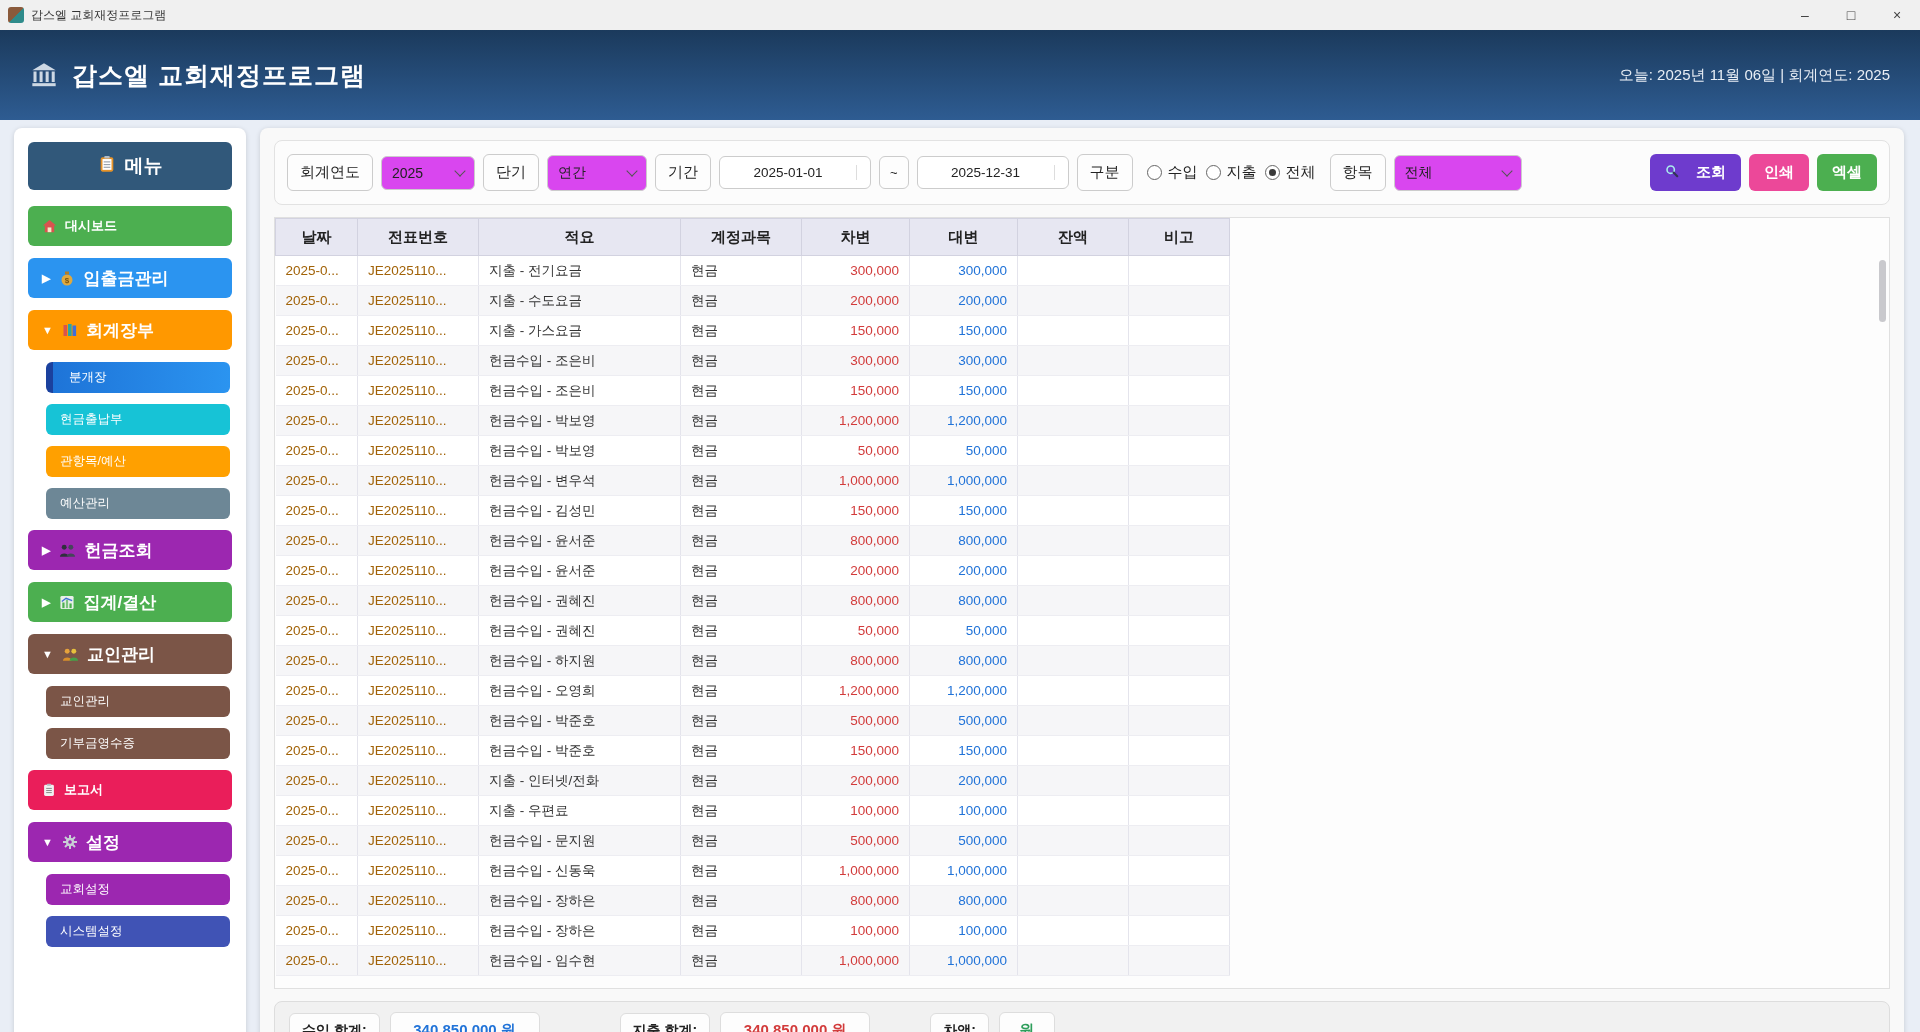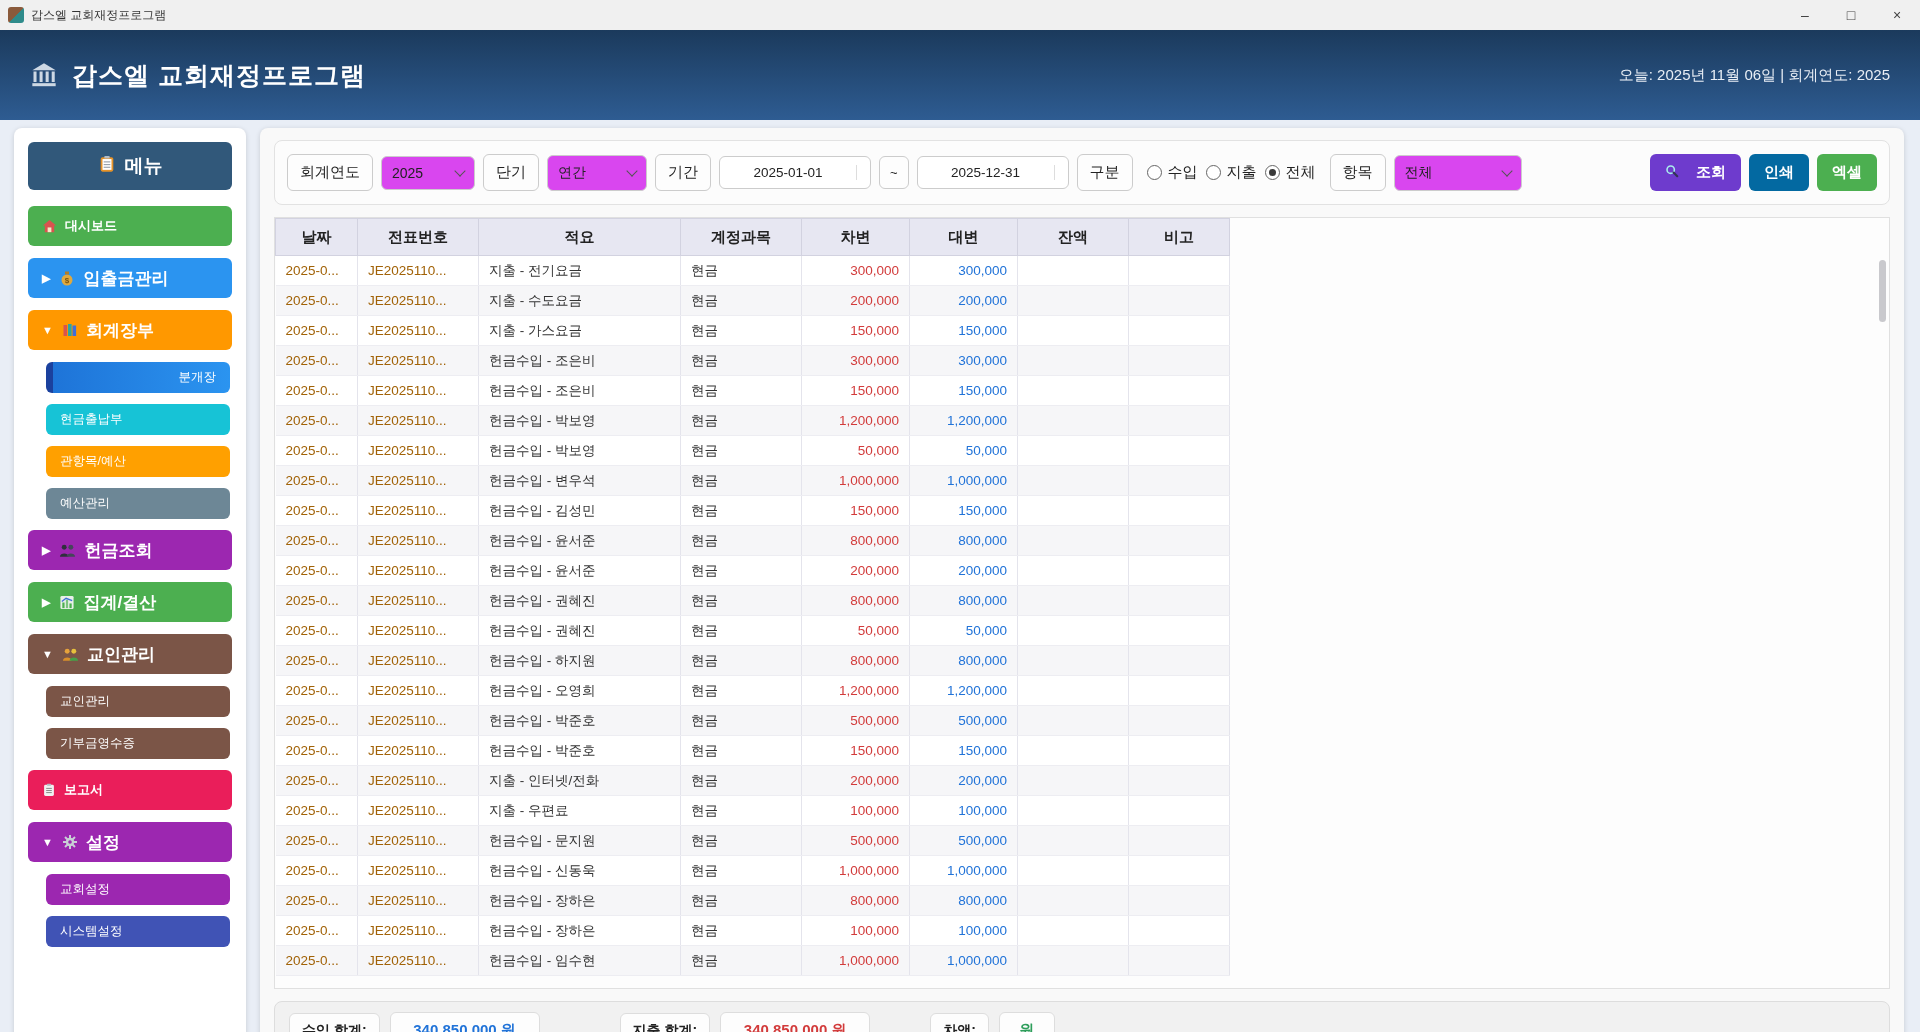--- a/index.html
+++ b/index.html
@@ -34,22 +34,22 @@
   .menu-head { width:100%; height:48px; background:#31587a; border-radius:6px; color:#fff;
                font-size:19px; font-weight:bold; display:flex; align-items:center; justify-content:center;
                gap:9px; margin-bottom:16px; }
   .side-list { display:flex; flex-direction:column; }
   .side-btn { border-radius:6px; color:#fff; display:flex; align-items:center; cursor:default; }
   .side-btn .icon { display:flex; margin-right:8px; }
   .side-btn .arrow { font-size:11px; margin-right:9px; }
   .side-btn.single { height:40px; font-size:13px; font-weight:bold; padding:0 14px; margin-bottom:12px; }
   .side-btn.parent { height:40px; font-size:17px; font-weight:bold; padding:0 14px; margin-bottom:12px; }
   .side-btn.sub { height:31px; font-size:12.5px; padding:0 14px; margin:0 2px 11px 18px; }
-  .side-btn.sub.active { border-left:7px solid #1b419e; padding-left:10px;
-                         background:linear-gradient(90deg,#1e74d8,#2b94f0)!important;justify-content:flex-end; }
+  .side-btn.sub.active { border-left:7px solid #1b419e; padding-left:16px;
+                         background:linear-gradient(90deg,#1e74d8,#2b94f0)!important; }
 
   
   .filterbox { border:1px solid #e2e2e2; background:#fcfcfc; border-radius:8px;
                padding:13px 12px; display:flex; align-items:center; gap:8px; }
   .tlabel { border:1px solid #ccc; border-radius:6px; background:#fdfdfd; padding:8px 12px;
             font-size:15px; color:#222; white-space:nowrap; }
   .tselect { border:1px solid #ccc; border-radius:6px; background:#d946ef; padding:8px 10px;
              font-size:14px; color:#222; display:flex; align-items:center; justify-content:space-between; }
   .chev { width:8px; height:8px; border-right:1.6px solid #555; border-bottom:1.6px solid #555;
           transform:rotate(45deg); margin-left:10px; margin-top:-4px; }
@@ -58,21 +58,21 @@
   .tdate .dval { flex:1; text-align:center; }
   .tdate .dbtn { width:14px; border-left:1px solid #ddd; }
   .radio-group { display:flex; align-items:center; gap:8px; margin:0 6px; }
   .radio { display:flex; align-items:center; gap:6px; font-size:15px; color:#222; }
   .rdot { width:15px; height:15px; border:1.5px solid #666; border-radius:50%;
           display:flex; align-items:center; justify-content:center; background:#fff; }
   .rdot.on::after { content:""; width:7px; height:7px; border-radius:50%; background:#3a3a3a; }
   .btn { border-radius:6px; padding:9px 15px; font-size:15px; font-weight:bold; color:#fff;
          display:flex; align-items:center; gap:17px; }
   .btn-search { background:#6e3bcd; margin-left:auto; }
-  .btn-print { background:#0369a1; }
+  .btn-print { background:#ec4899; }
   .btn-excel { background:#4caf50; }
 
   
   .gridwrap { flex:1; margin-top:12px; background:#fdfdfd; border:1px solid #e0e0e0;
               position:relative; overflow:hidden; }
   table { border-collapse:collapse; table-layout:fixed; }
   col.c-date{width:82px} col.c-voucher{width:121px} col.c-desc{width:202px} col.c-account{width:121px}
   col.c-debit{width:108px} col.c-credit{width:108px} col.c-balance{width:111px} col.c-note{width:101px}
   thead th { background:#e7e7f2; border:1px solid #d2d2e0; height:37px; font-size:15px;
              font-weight:bold; color:#222; text-align:center; }

